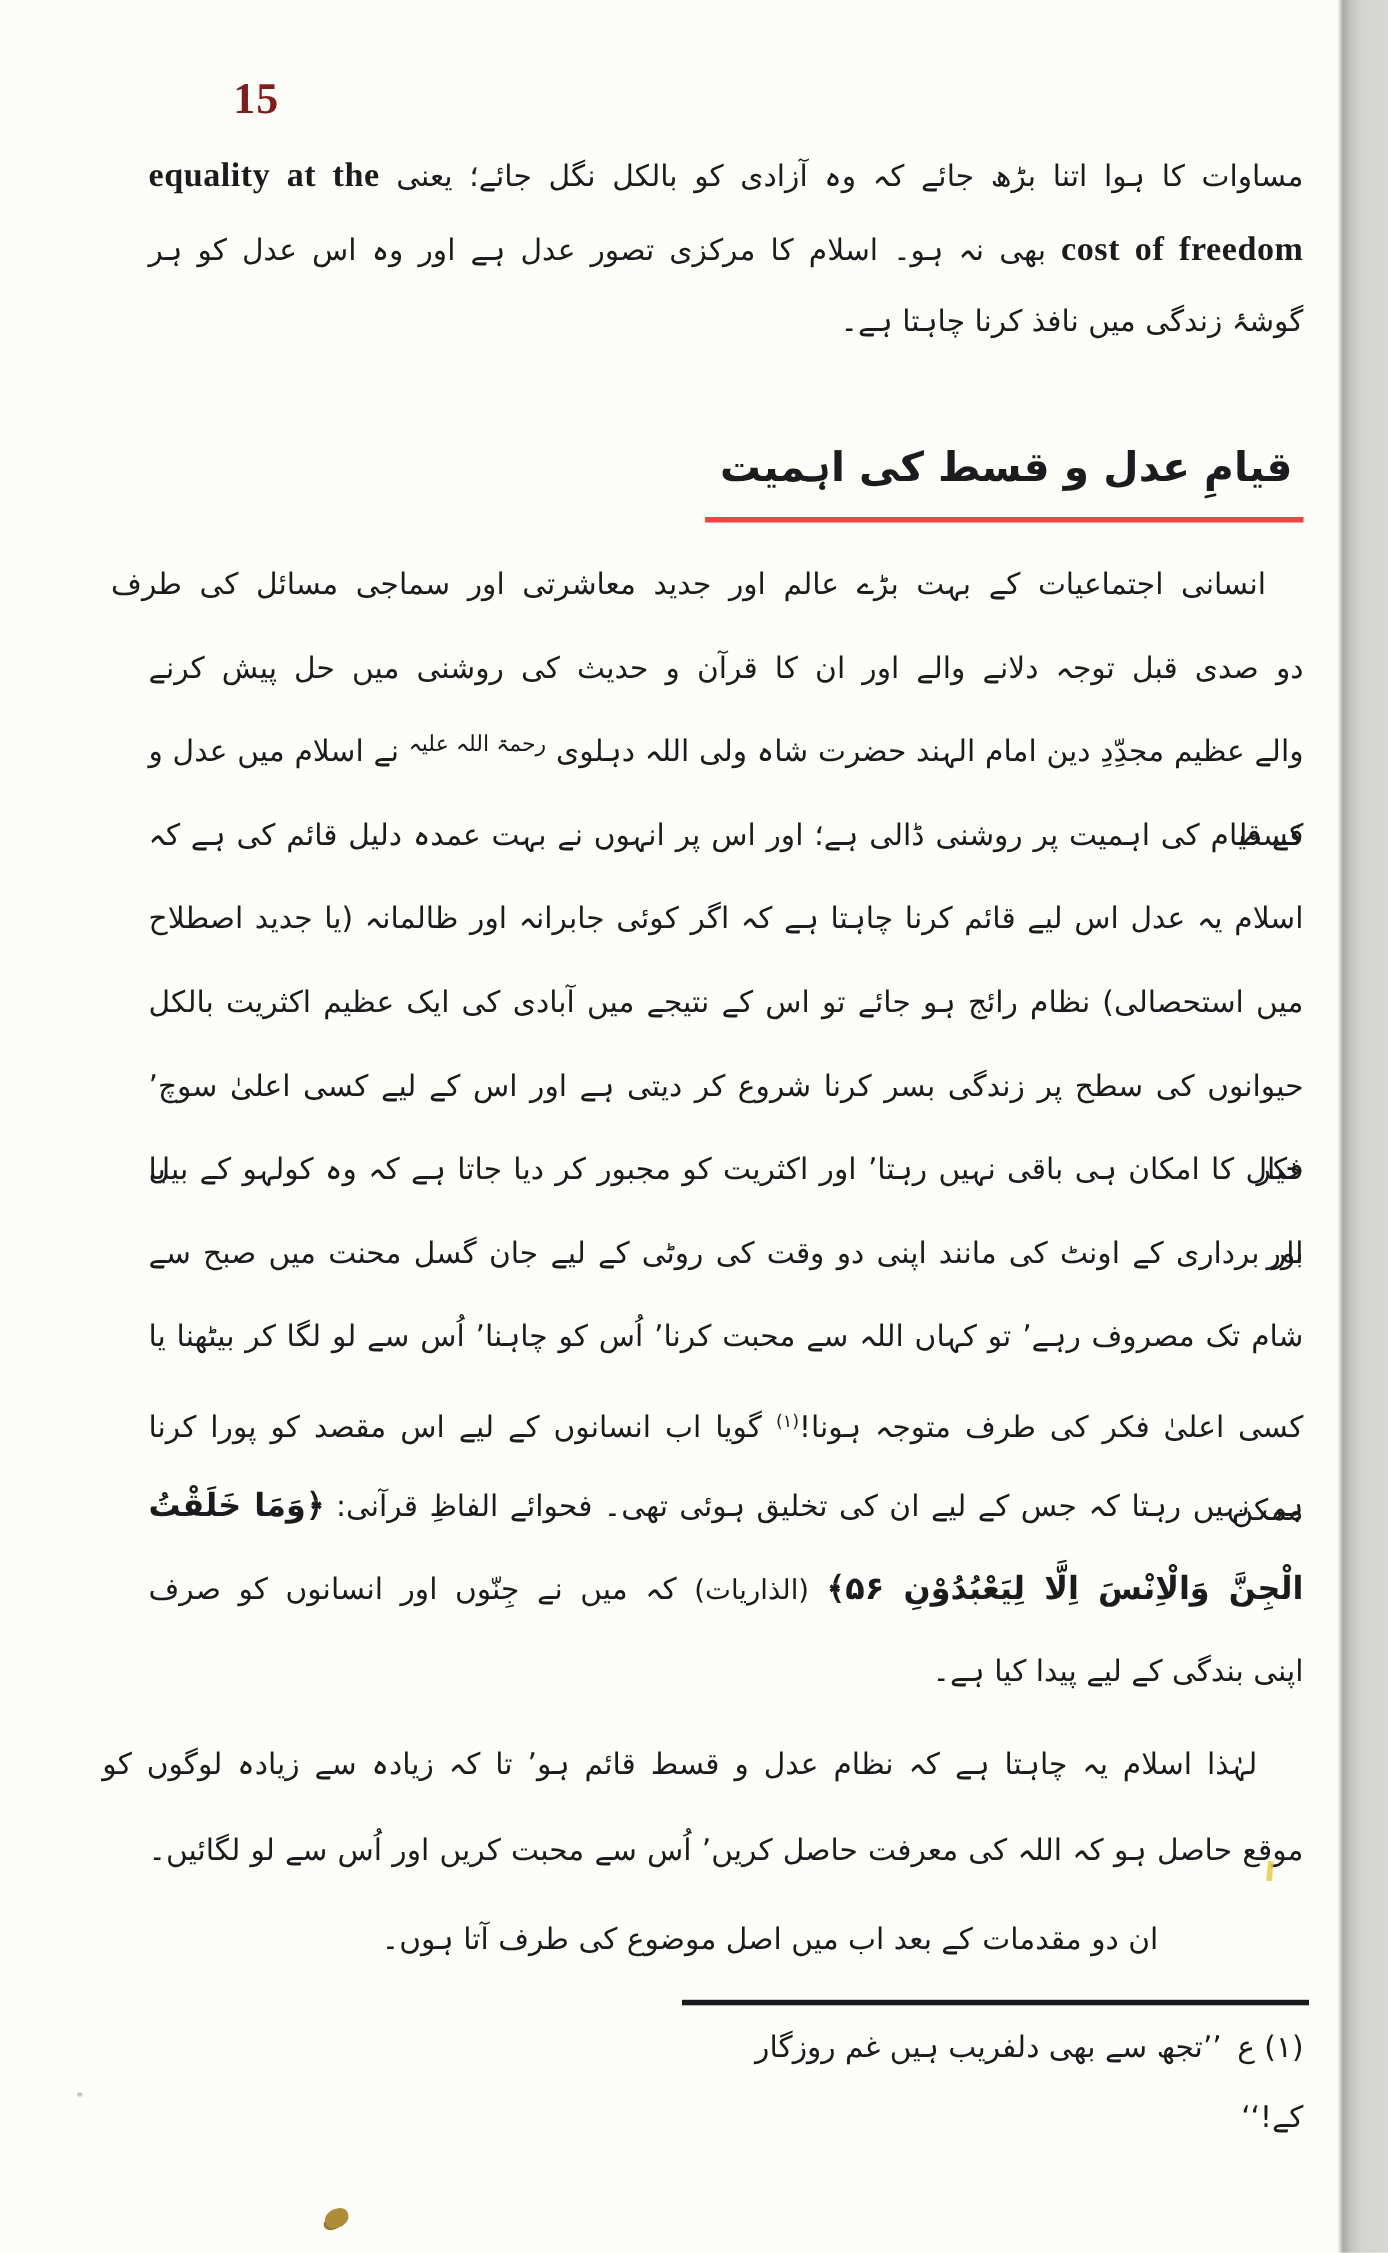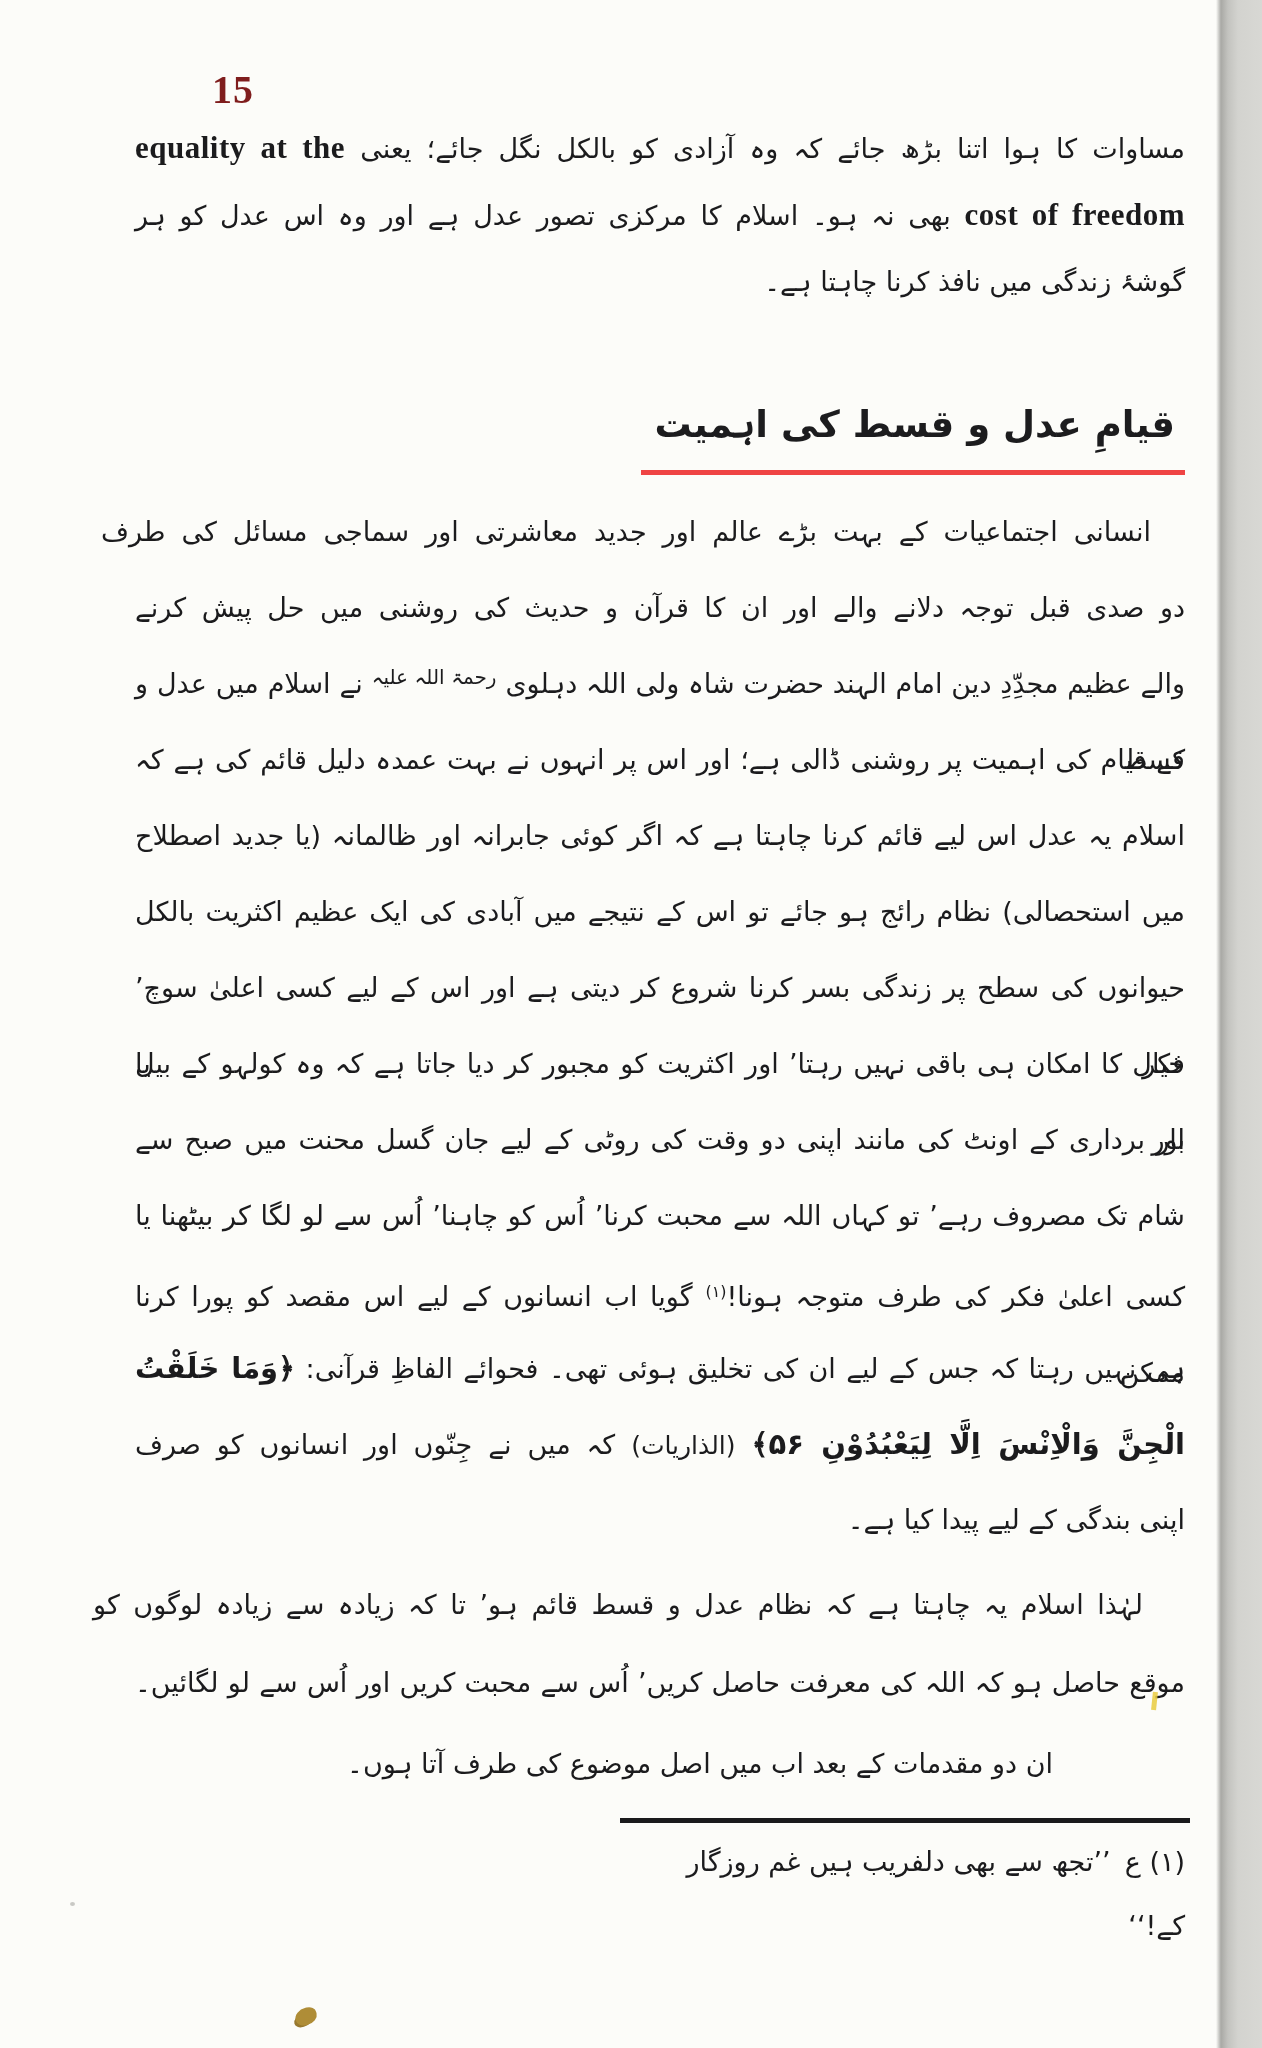--- a/index.html
+++ b/index.html
@@ -24,21 +24,21 @@
     position:absolute;top:66px;right:1008px;
     direction:ltr;
     font-family:"Liberation Serif",serif;
     font-size:40px;font-weight:bold;letter-spacing:1px;color:#7f1d1d;
   }
   .line{
     position:relative;width:1050px;
     font-size:27px;
     color:#1b1b1d;
   }
-  .intro .line{height:67px;line-height:47px;}
+  .intro .line{height:67px;line-height:69px;}
   .body76 .line{height:76px;line-height:76px;}
   .jl{text-align:justify;text-align-last:justify;}
   .rl{text-align:right;}
   .eng{
     font-family:"Liberation Serif",serif;
     font-weight:bold;font-size:31px;
     direction:ltr;unicode-bidi:embed;
     letter-spacing:.5px;
   }
   .intro-block{position:absolute;top:124px;left:0;width:1050px;}

